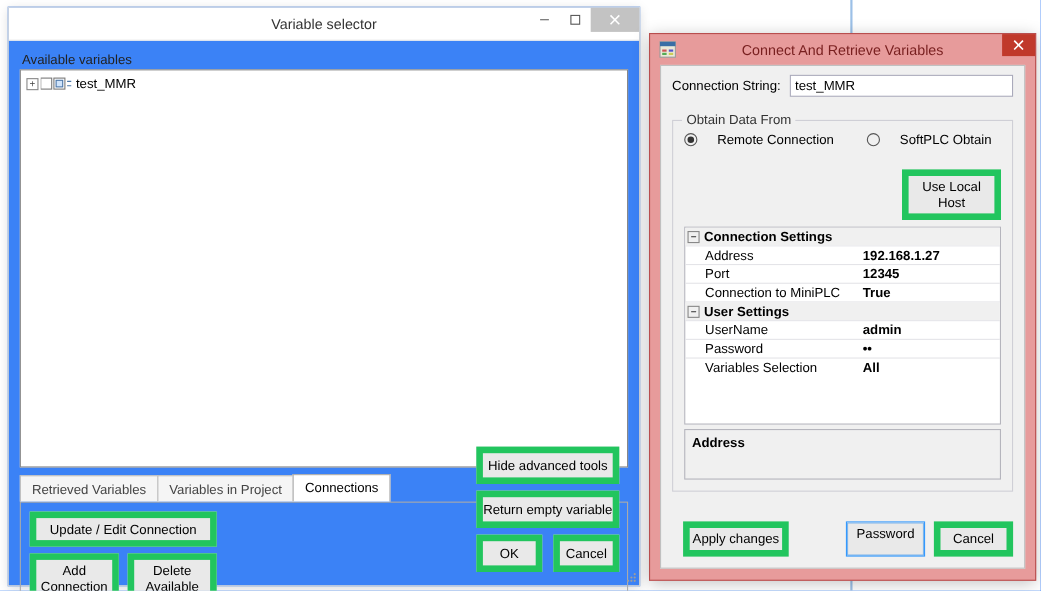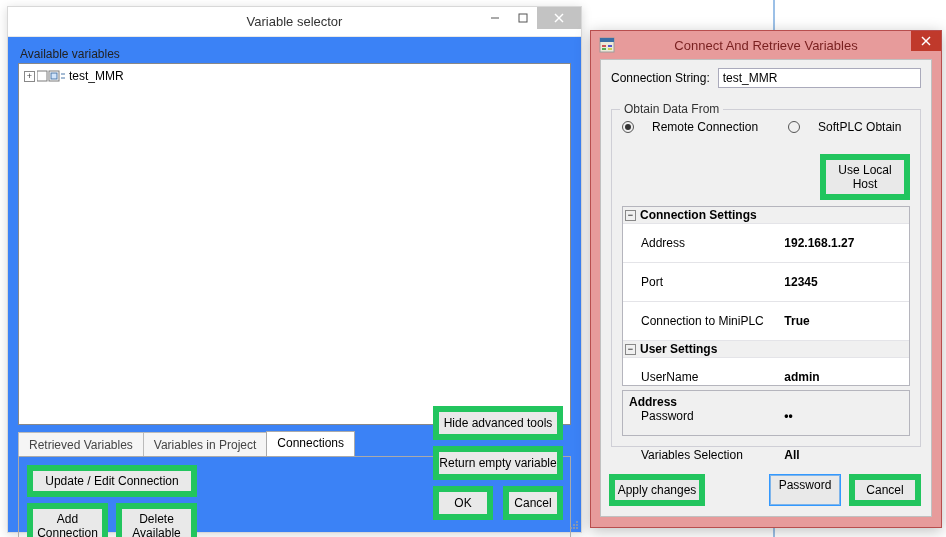--- a/index.html
+++ b/index.html
@@ -58,30 +58,30 @@
 .radio-item { display: flex; align-items: center; gap: 18px; cursor: pointer; }
 .radio-dot { width: 12px; height: 12px; border: 1px solid #555; border-radius: 50%; display: inline-block; position: relative; }
 .radio-dot.checked::after { content: ""; position: absolute; left: 2px; top: 2px; width: 6px; height: 6px; border-radius: 50%; background: #333; }
 .localhost-row { display: flex; justify-content: flex-end; margin-bottom: 6px; }
 .localhost-row .btn { width: 90px; padding: 3px 0; }
 
 .propgrid { border: 1px solid #b5b5bd; background: #fff; height: 180px; }
 .pg-row { display: flex; border-bottom: 1px solid #e4e4e8; line-height: 16px; }
 .pg-row:last-child { border-bottom: none; }
 .pg-label { width: 55%; padding: 0 4px 0 0; display: flex; align-items: center; }
-.pg-value { width: 45%; padding: 11px 4px; font-weight: bold; }
+.pg-value { width: 45%; padding: 0 4px; font-weight: bold; }
 .pg-cat .pg-label { font-weight: bold; background: #f0f0f0; width: 100%; }
 .pg-cat { border-bottom: 1px solid #e4e4e8; }
 .pg-toggle { width: 11px; height: 11px; border: 1px solid #888; display: inline-flex; align-items: center; justify-content: center; font-size: 9px; margin: 0 4px 0 2px; cursor: pointer; color: #444; }
 .pg-indent { display: inline-block; width: 18px; }
 
 .desc-box { border: 1px solid #b5b5bd; background: #f0f0f0; height: 46px; margin-top: 4px; padding: 4px 6px; }
 .desc-box .desc-title { font-weight: bold; }
 
-.dlg-buttons { position: absolute; left: 8px; right: 10px; bottom: 10px; display: flex; justify-content: space-between; align-items: center; }
+.dlg-buttons { position: absolute; left: 20px; right: 10px; bottom: 10px; display: flex; justify-content: space-between; align-items: center; }
 .dlg-buttons .left .btn { width: 96px; padding: 3px 0; }
 .dlg-buttons .right { display: flex; gap: 8px; }
 .dlg-buttons .right .btn { width: 72px; padding: 3px 0; }
 .btn.default { border: 1px solid #3399ff; box-shadow: 0 0 0 1px #7eb4ea inset; }
 </style>
 </head>
 <body>
 
 <div class="vline1"></div>
 <div class="vline2"></div>

